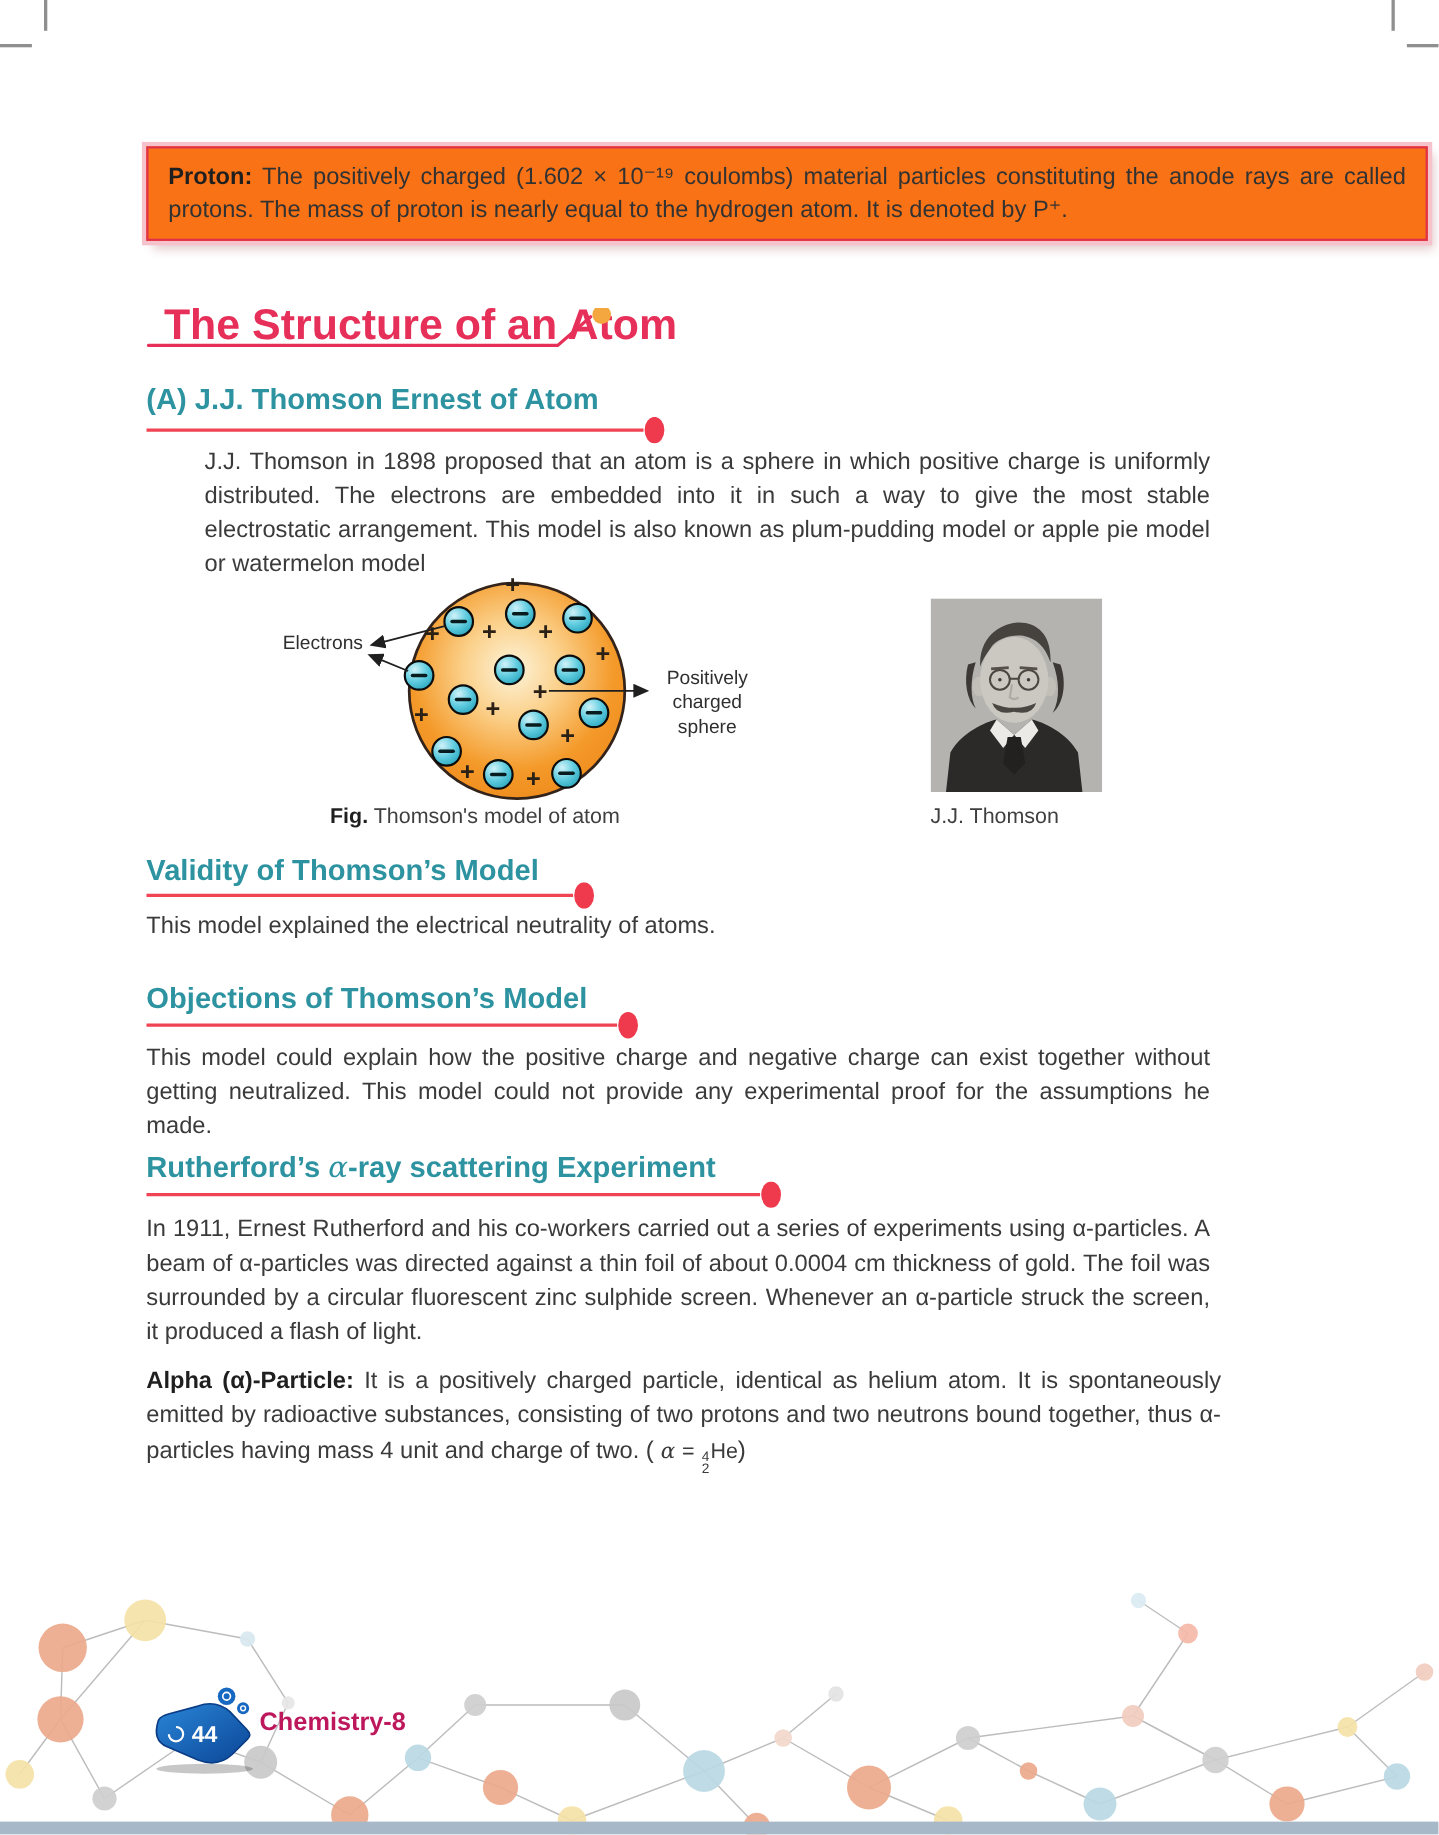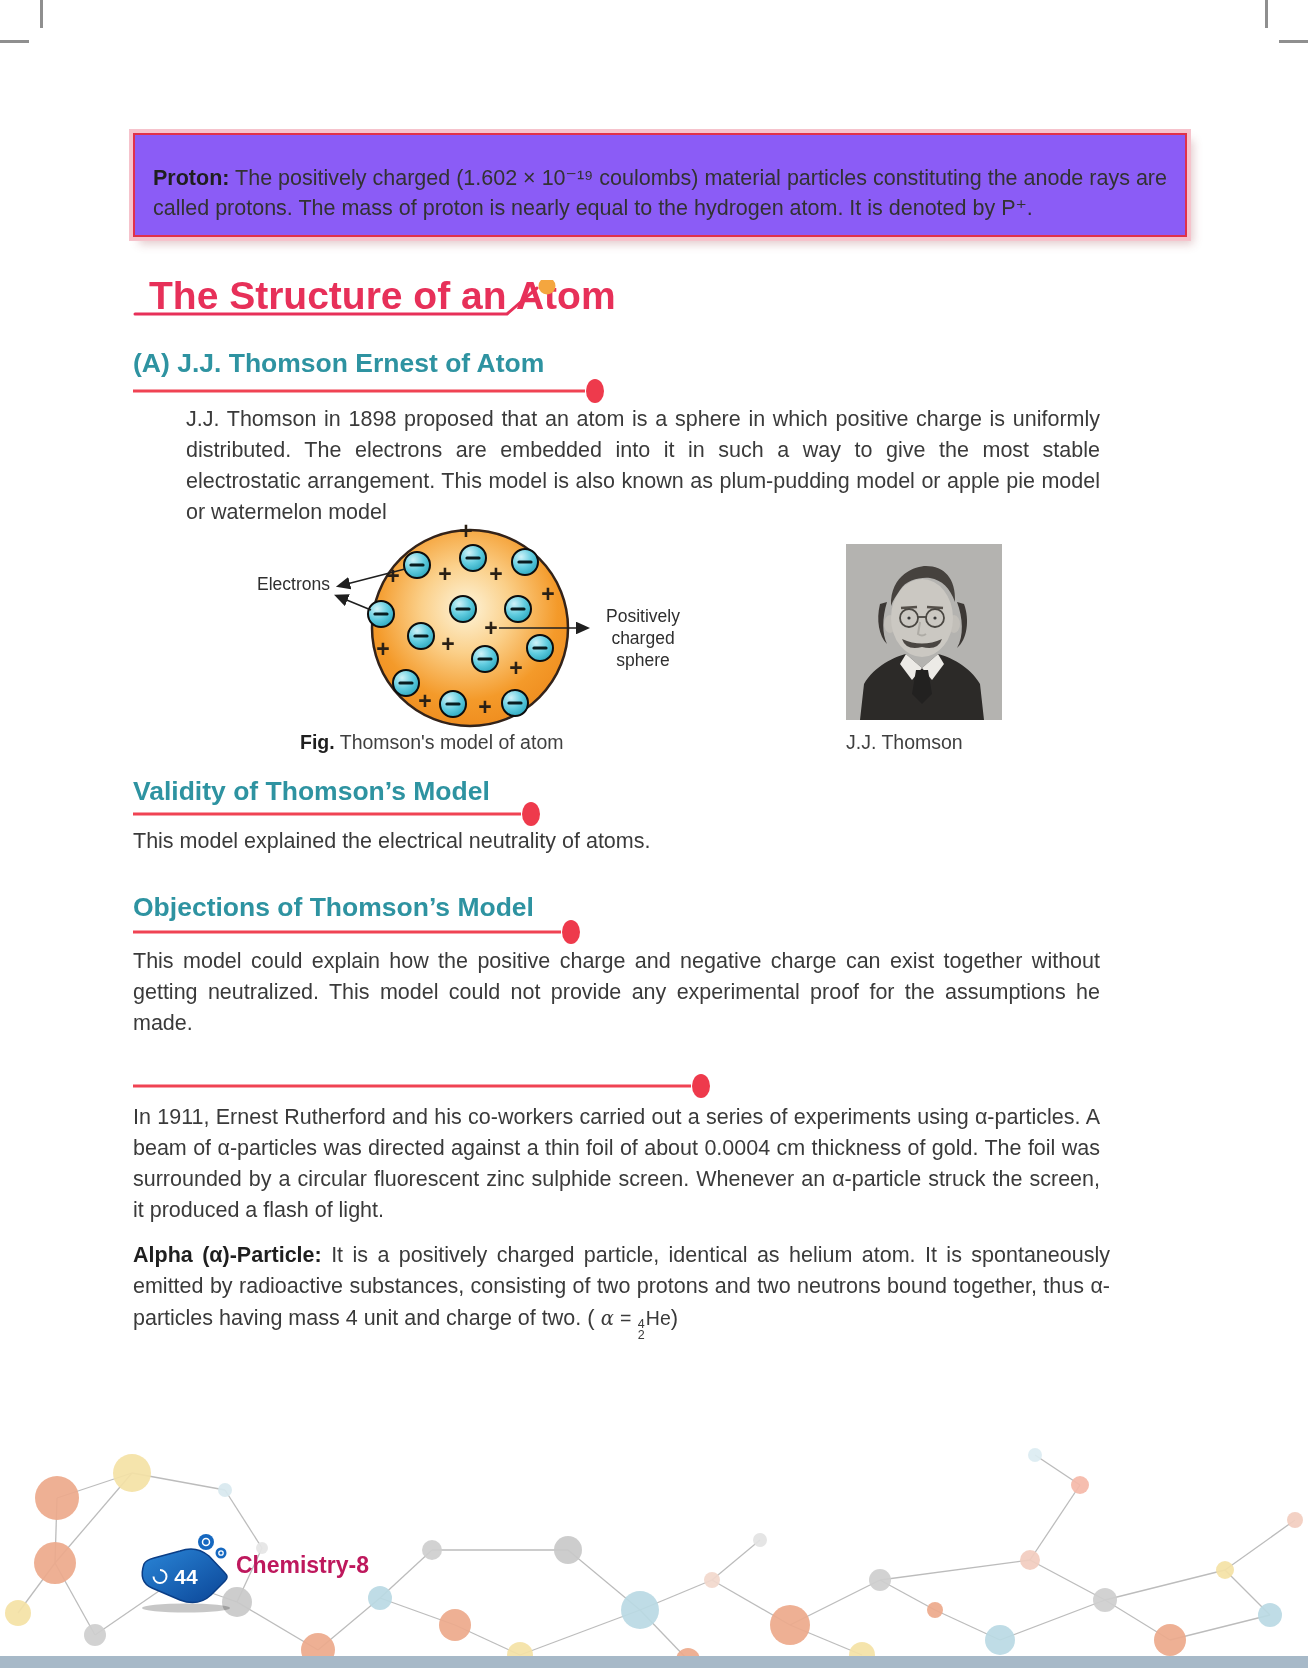--- a/index.html
+++ b/index.html
@@ -3,22 +3,22 @@
 <meta charset="utf-8">
 <style>
   html,body { margin:0; padding:0; background:#ffffff; }
   .page {
     position:relative; width:1308px; height:1668px; background:#ffffff;
     overflow:hidden; font-family:"Liberation Sans","DejaVu Sans",sans-serif;
   }
   .crop { position:absolute; background:#8f8f8f; }
 
   .proton-box {
-    position:absolute; left:133px; top:133px; width:1054px; box-sizing:border-box;
-    padding:28px 18px 12px; background:#8b5cf6;
+    position:absolute; left:133px; top:133px; width:1165px; box-sizing:border-box;
+    padding:10px 18px 12px; background:#f97316;
     border:2.5px solid #e0314b;
     box-shadow:0 0 0 4px #f6c3cc, 6px 7px 9px rgba(150,60,70,0.28);
     font-size:21.5px; line-height:30px; color:#323232; text-align:justify;
   }
   .bold-lead { font-weight:bold; color:#1f1f1f; }
 
   .main-heading {
     position:absolute; left:133px; top:258px; margin:16px;
     font-size:39px; font-weight:bold; color:#e73059;
   }
@@ -183,20 +183,21 @@
   </svg>
   <p class="para" style="left:133px;top:826px;width:967px">This model explained the electrical neutrality of atoms.</p>
 
   <h2 class="sec-heading" style="top:892px">Objections of Thomson’s Model</h2>
   <svg class="deco" style="left:133px;top:920px" width="460" height="30">
     <line x1="0" y1="12" x2="428" y2="12" stroke="#f04353" stroke-width="3"></line>
     <ellipse cx="438" cy="12" rx="9" ry="12" fill="#ee3a4c"></ellipse>
   </svg>
   <p class="para" style="left:133px;top:946px;width:967px">This model could explain how the positive charge and negative charge can exist together without getting neutralized. This model could not provide any experimental proof for the assumptions he made.</p>
 
+  <h2 class="sec-heading" style="top:1046px"><span>Rutherford’s </span><span class="alpha-serif">α</span><span>-ray scattering Experiment</span></h2>
   <svg class="deco" style="left:133px;top:1074px" width="590" height="30">
     <line x1="0" y1="12" x2="558" y2="12" stroke="#f04353" stroke-width="3"></line>
     <ellipse cx="568" cy="12" rx="9" ry="12" fill="#ee3a4c"></ellipse>
   </svg>
   <p class="para" style="left:133px;top:1102px;width:967px">In 1911, Ernest Rutherford and his co-workers carried out a series of experiments using α-particles. A beam of α-particles was directed against a thin foil of about 0.0004 cm thickness of gold. The foil was surrounded by a circular fluorescent zinc sulphide screen. Whenever an α-particle struck the screen, it produced a flash of light.</p>
 
   <p class="para" style="left:133px;top:1240px;width:977px">
     <span class="bold-lead">Alpha (α)-Particle:</span><span> It is a positively charged particle, identical as helium atom. It is spontaneously emitted by radioactive substances, consisting of two protons and two neutrons bound together, thus α-particles having mass 4 unit and charge of two. </span><span class="formula"><span class="paren">(</span><span class="alpha-serif"> α </span><span>= </span><span class="nucl">
           <span>4</span>
           <span>2</span>

